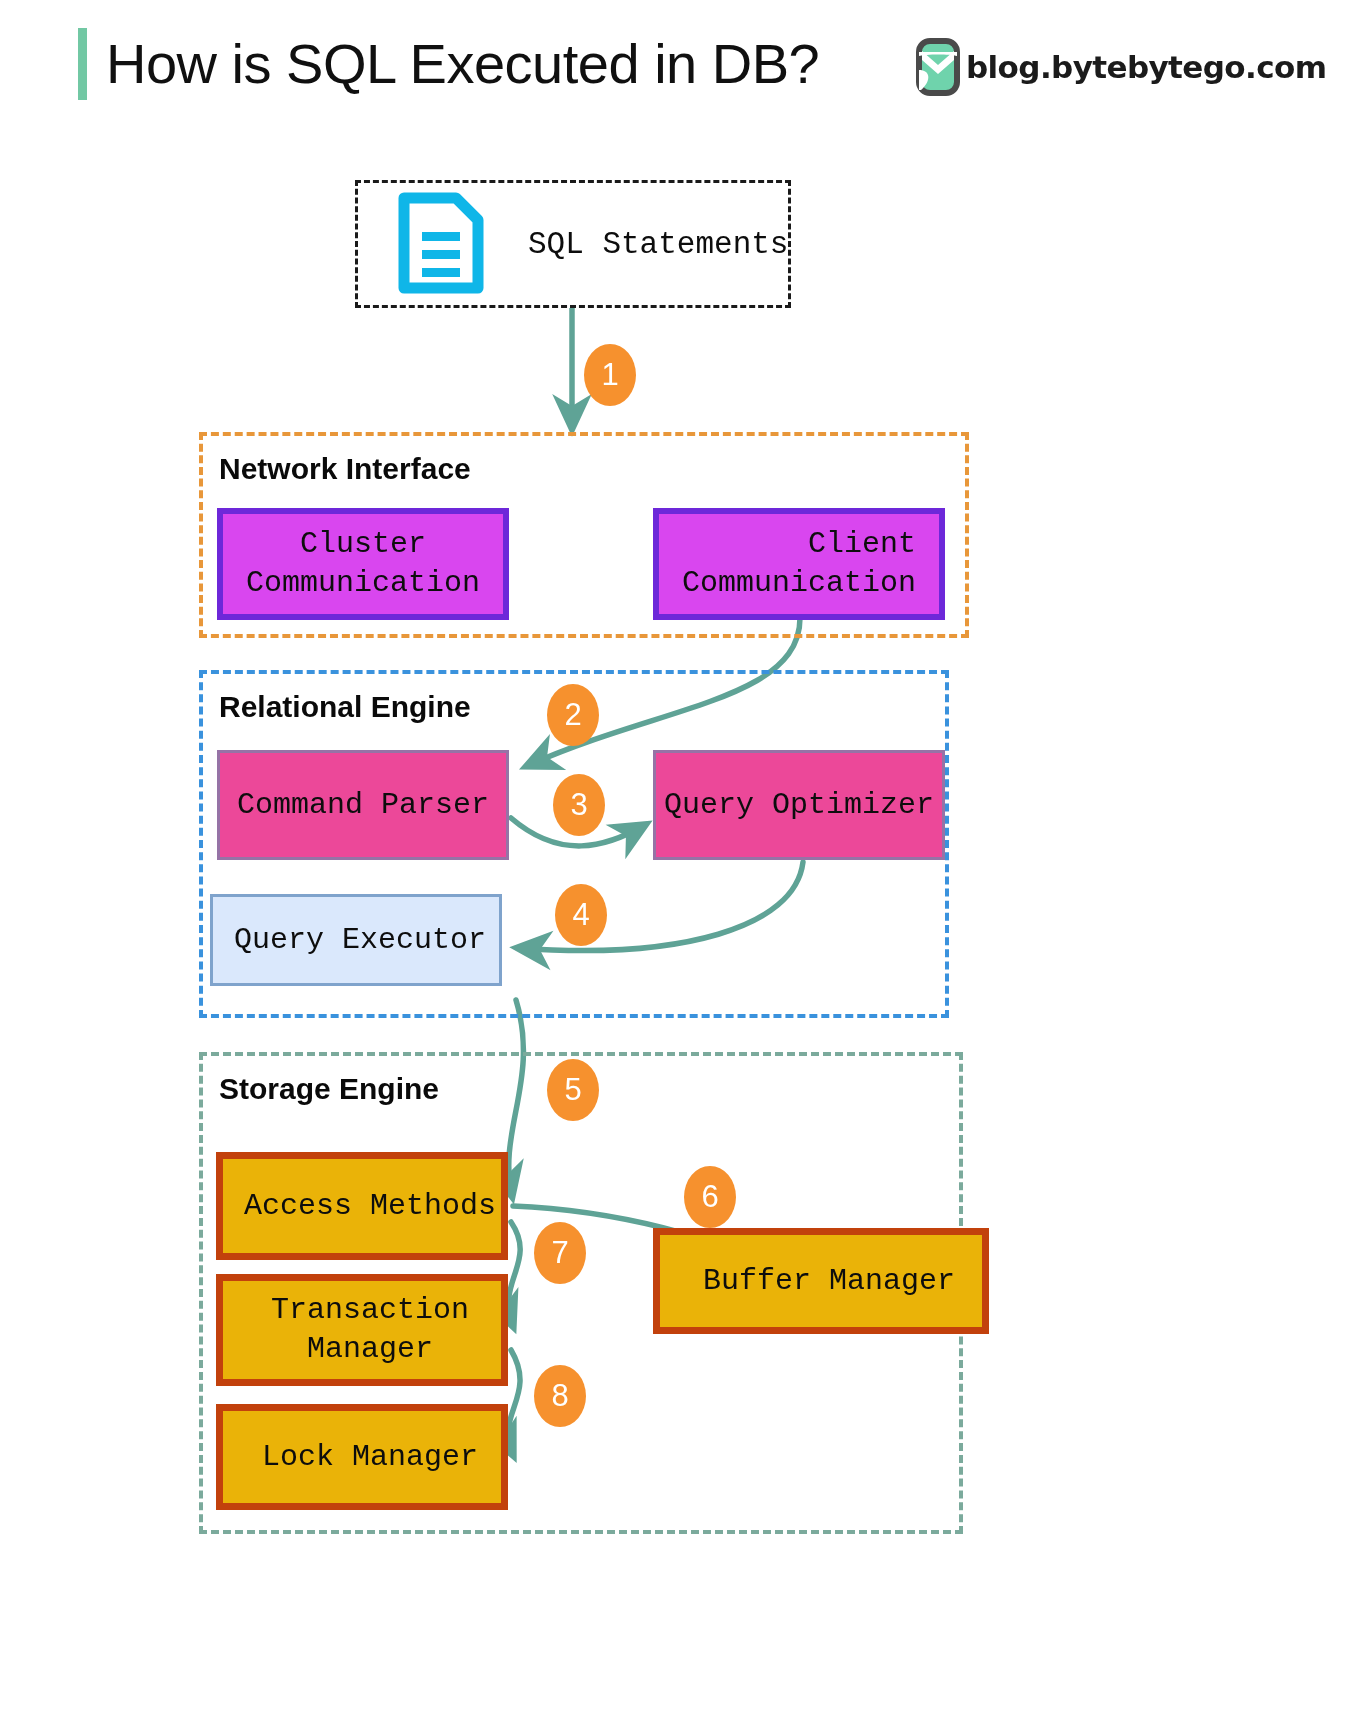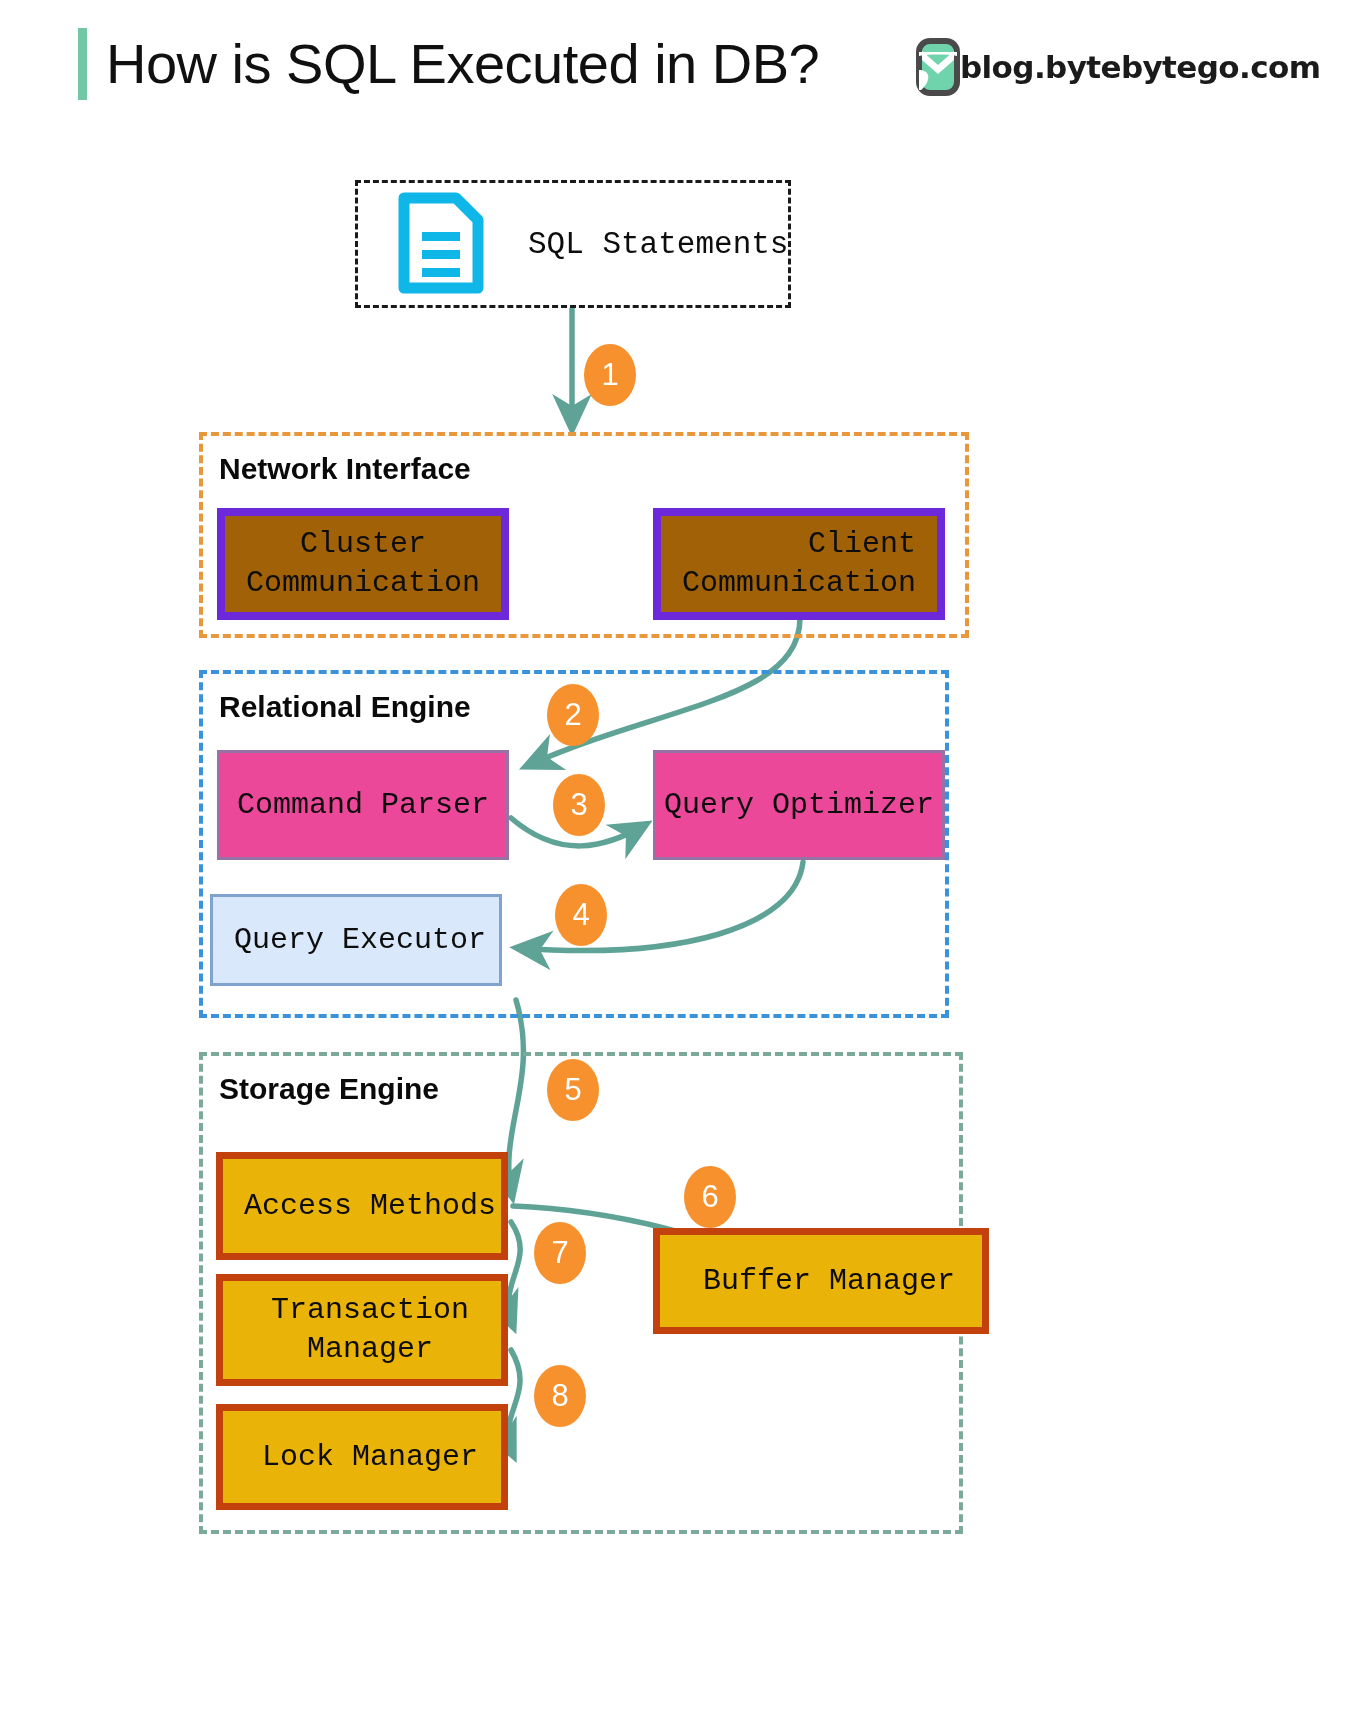--- a/index.html
+++ b/index.html
@@ -37,20 +37,21 @@
     white-space: nowrap;
     line-height: 72px;
     font-family: "Liberation Sans", sans-serif;
   }
   #brand {
     position: absolute;
     left: 868px; top: 38px;
     height: 58px;
     display: flex;
     align-items: center;
+    gap: 6px;
   }
   #brand-logo { width: 44px; height: 58px; display:block; }
   #brand-text {
     font-size: 31px;
     font-weight: 700;
     color: #1b1b1b;
     font-family: "DejaVu Sans", sans-serif;
     letter-spacing: -0.6px;
     white-space: nowrap;
   }
@@ -93,21 +94,21 @@
     white-space: nowrap;
     font-family: "Liberation Sans", sans-serif;
   }
 
   
   .grp-network { border: 4px dashed #E8973A; }
   .grp-relational { border: 4px dashed #3A92DD; }
   .grp-storage { border: 4px dashed #7BAA9C; }
 
   
-  .box-orange { background: #a16207; border: 8px solid #6d28d9; }
+  .box-orange { background: #d946ef; border: 6px solid #6d28d9; }
   .box-purple { background: #ec4899; border: 3px solid #9673A6; justify-content: center; }
   .box-blue   { background: #DAE8FC; border: 3px solid #7FA3CC; }
   .box-green  { background: #eab308; border: 7px solid #c2410c; padding-left: 16px; }
   .box-dashed-black { background: #ffffff; border: 3px dashed #1a1a1a; }
 
   .node-label {
     font-size: 30px;
     line-height: 1.30;
     white-space: pre-line;
     color: #0d0d0d;

